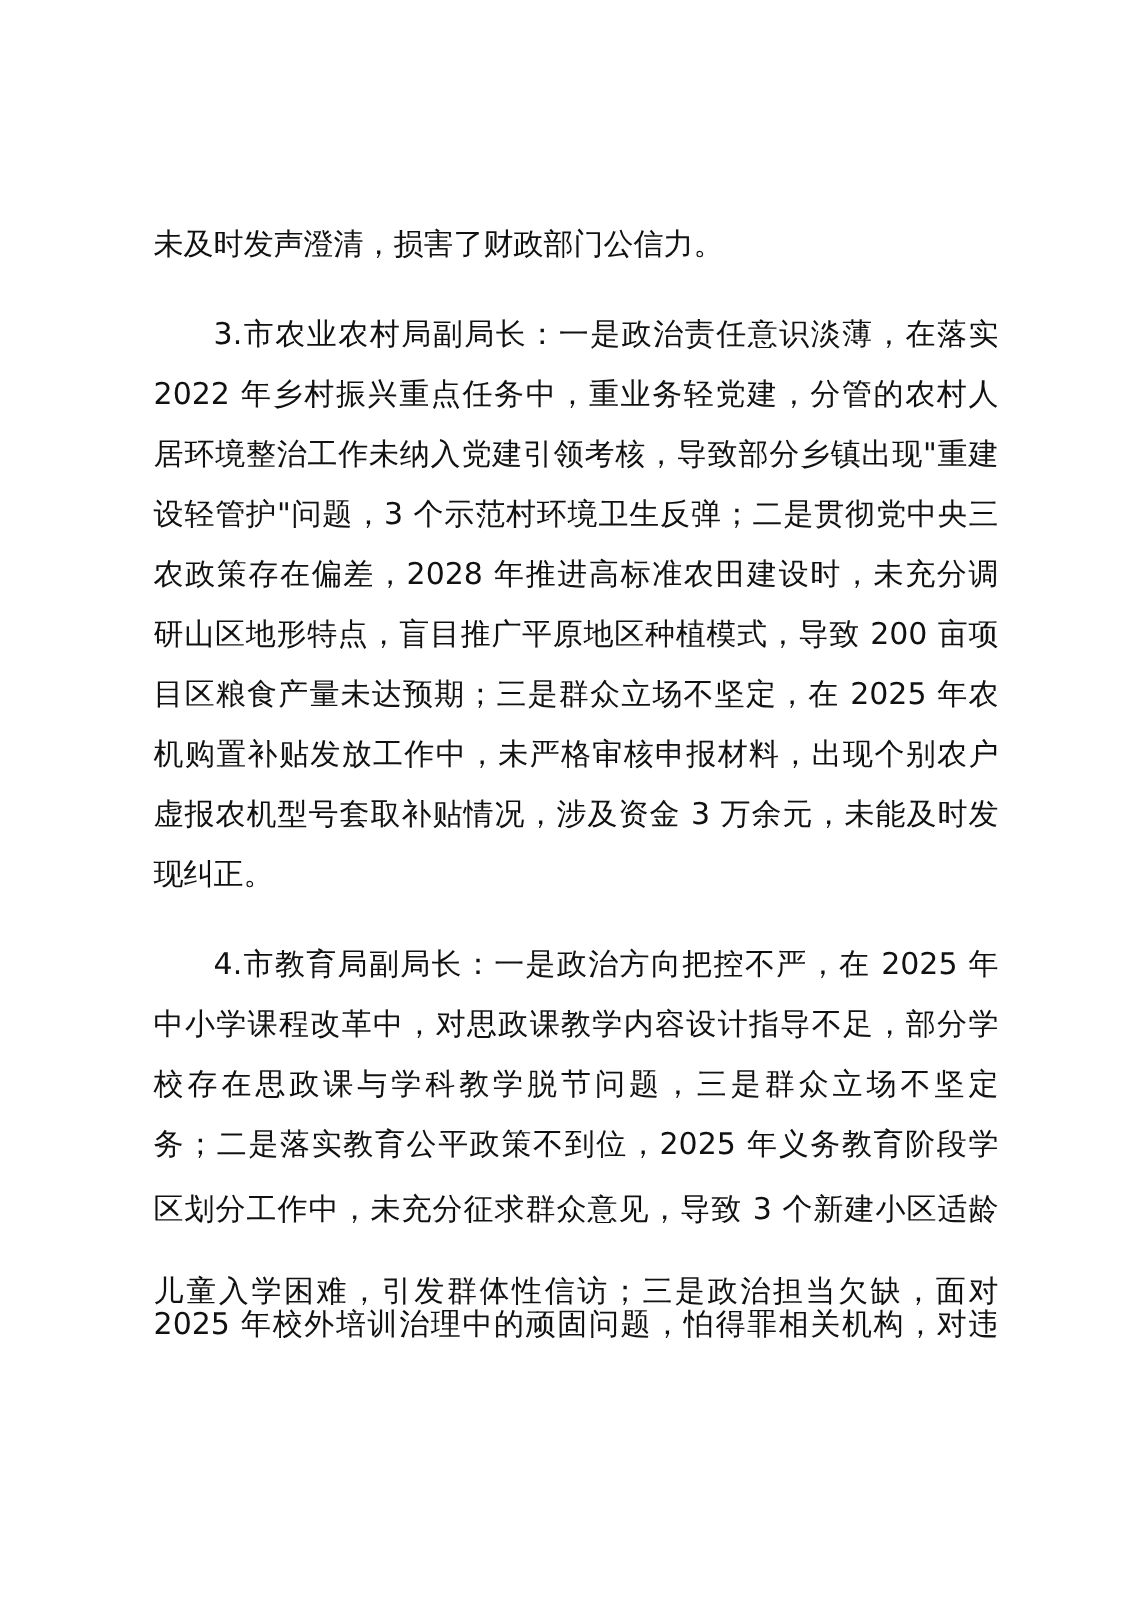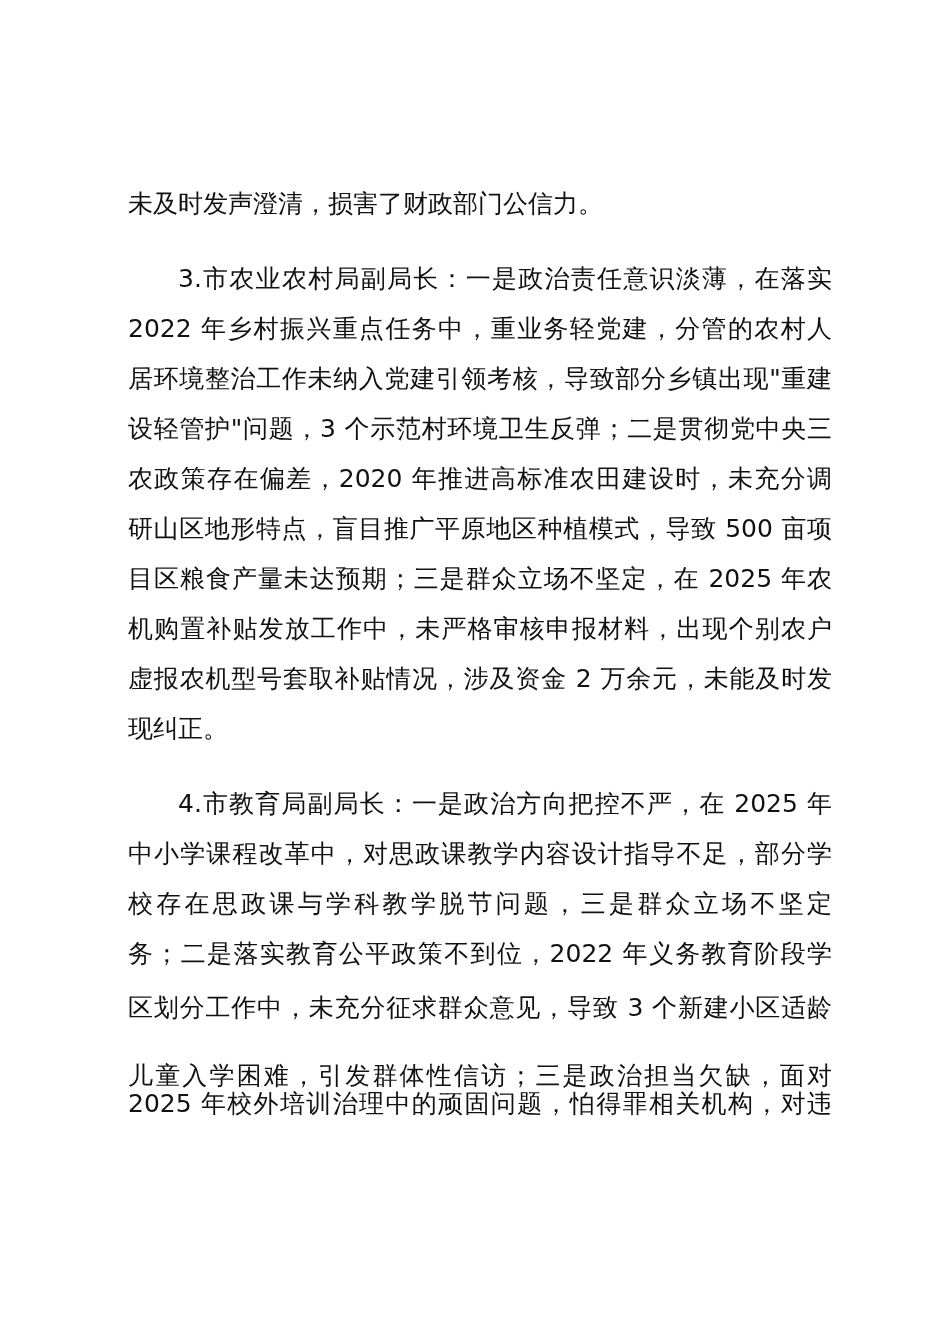--- a/index.html
+++ b/index.html
@@ -28,31 +28,31 @@
 
   <div>
     <div class="line last" style="top:184px">未及时发声澄清，损害了财政部门公信力。</div>
   </div>
 
   <div>
     <div class="line indent" style="top:259px">3.市农业农村局副局长：一是政治责任意识淡薄，在落实</div>
     <div class="line" style="top:309px">2022 年乡村振兴重点任务中，重业务轻党建，分管的农村人</div>
     <div class="line" style="top:359px">居环境整治工作未纳入党建引领考核，导致部分乡镇出现"重建</div>
     <div class="line" style="top:409px">设轻管护"问题，3 个示范村环境卫生反弹；二是贯彻党中央三</div>
-    <div class="line" style="top:459px">农政策存在偏差，2020 年推进高标准农田建设时，未充分调</div>
-    <div class="line" style="top:509px">研山区地形特点，盲目推广平原地区种植模式，导致 500 亩项</div>
+    <div class="line" style="top:459px">农政策存在偏差，2028 年推进高标准农田建设时，未充分调</div>
+    <div class="line" style="top:509px">研山区地形特点，盲目推广平原地区种植模式，导致 200 亩项</div>
     <div class="line" style="top:559px">目区粮食产量未达预期；三是群众立场不坚定，在 2025 年农</div>
     <div class="line" style="top:609px">机购置补贴发放工作中，未严格审核申报材料，出现个别农户</div>
-    <div class="line" style="top:659px">虚报农机型号套取补贴情况，涉及资金 2 万余元，未能及时发</div>
+    <div class="line" style="top:659px">虚报农机型号套取补贴情况，涉及资金 3 万余元，未能及时发</div>
     <div class="line last" style="top:709px">现纠正。</div>
   </div>
 
   <div>
     <div class="line indent" style="top:784px">4.市教育局副局长：一是政治方向把控不严，在 2025 年</div>
     <div class="line" style="top:834px">中小学课程改革中，对思政课教学内容设计指导不足，部分学</div>
     <div class="line" style="top:884px">校存在思政课与学科教学脱节问题，三是群众立场不坚定</div>
-    <div class="line" style="top:934px">务；二是落实教育公平政策不到位，2022 年义务教育阶段学</div>
+    <div class="line" style="top:934px">务；二是落实教育公平政策不到位，2025 年义务教育阶段学</div>
     <div class="line" style="top:988px">区划分工作中，未充分征求群众意见，导致 3 个新建小区适龄</div>
     <div class="line" style="top:1056px">儿童入学困难，引发群体性信访；三是政治担当欠缺，面对</div>
     <div class="line" style="top:1084px">2025 年校外培训治理中的顽固问题，怕得罪相关机构，对违</div>
   </div>
 
 </div>
 
 </body></html>

